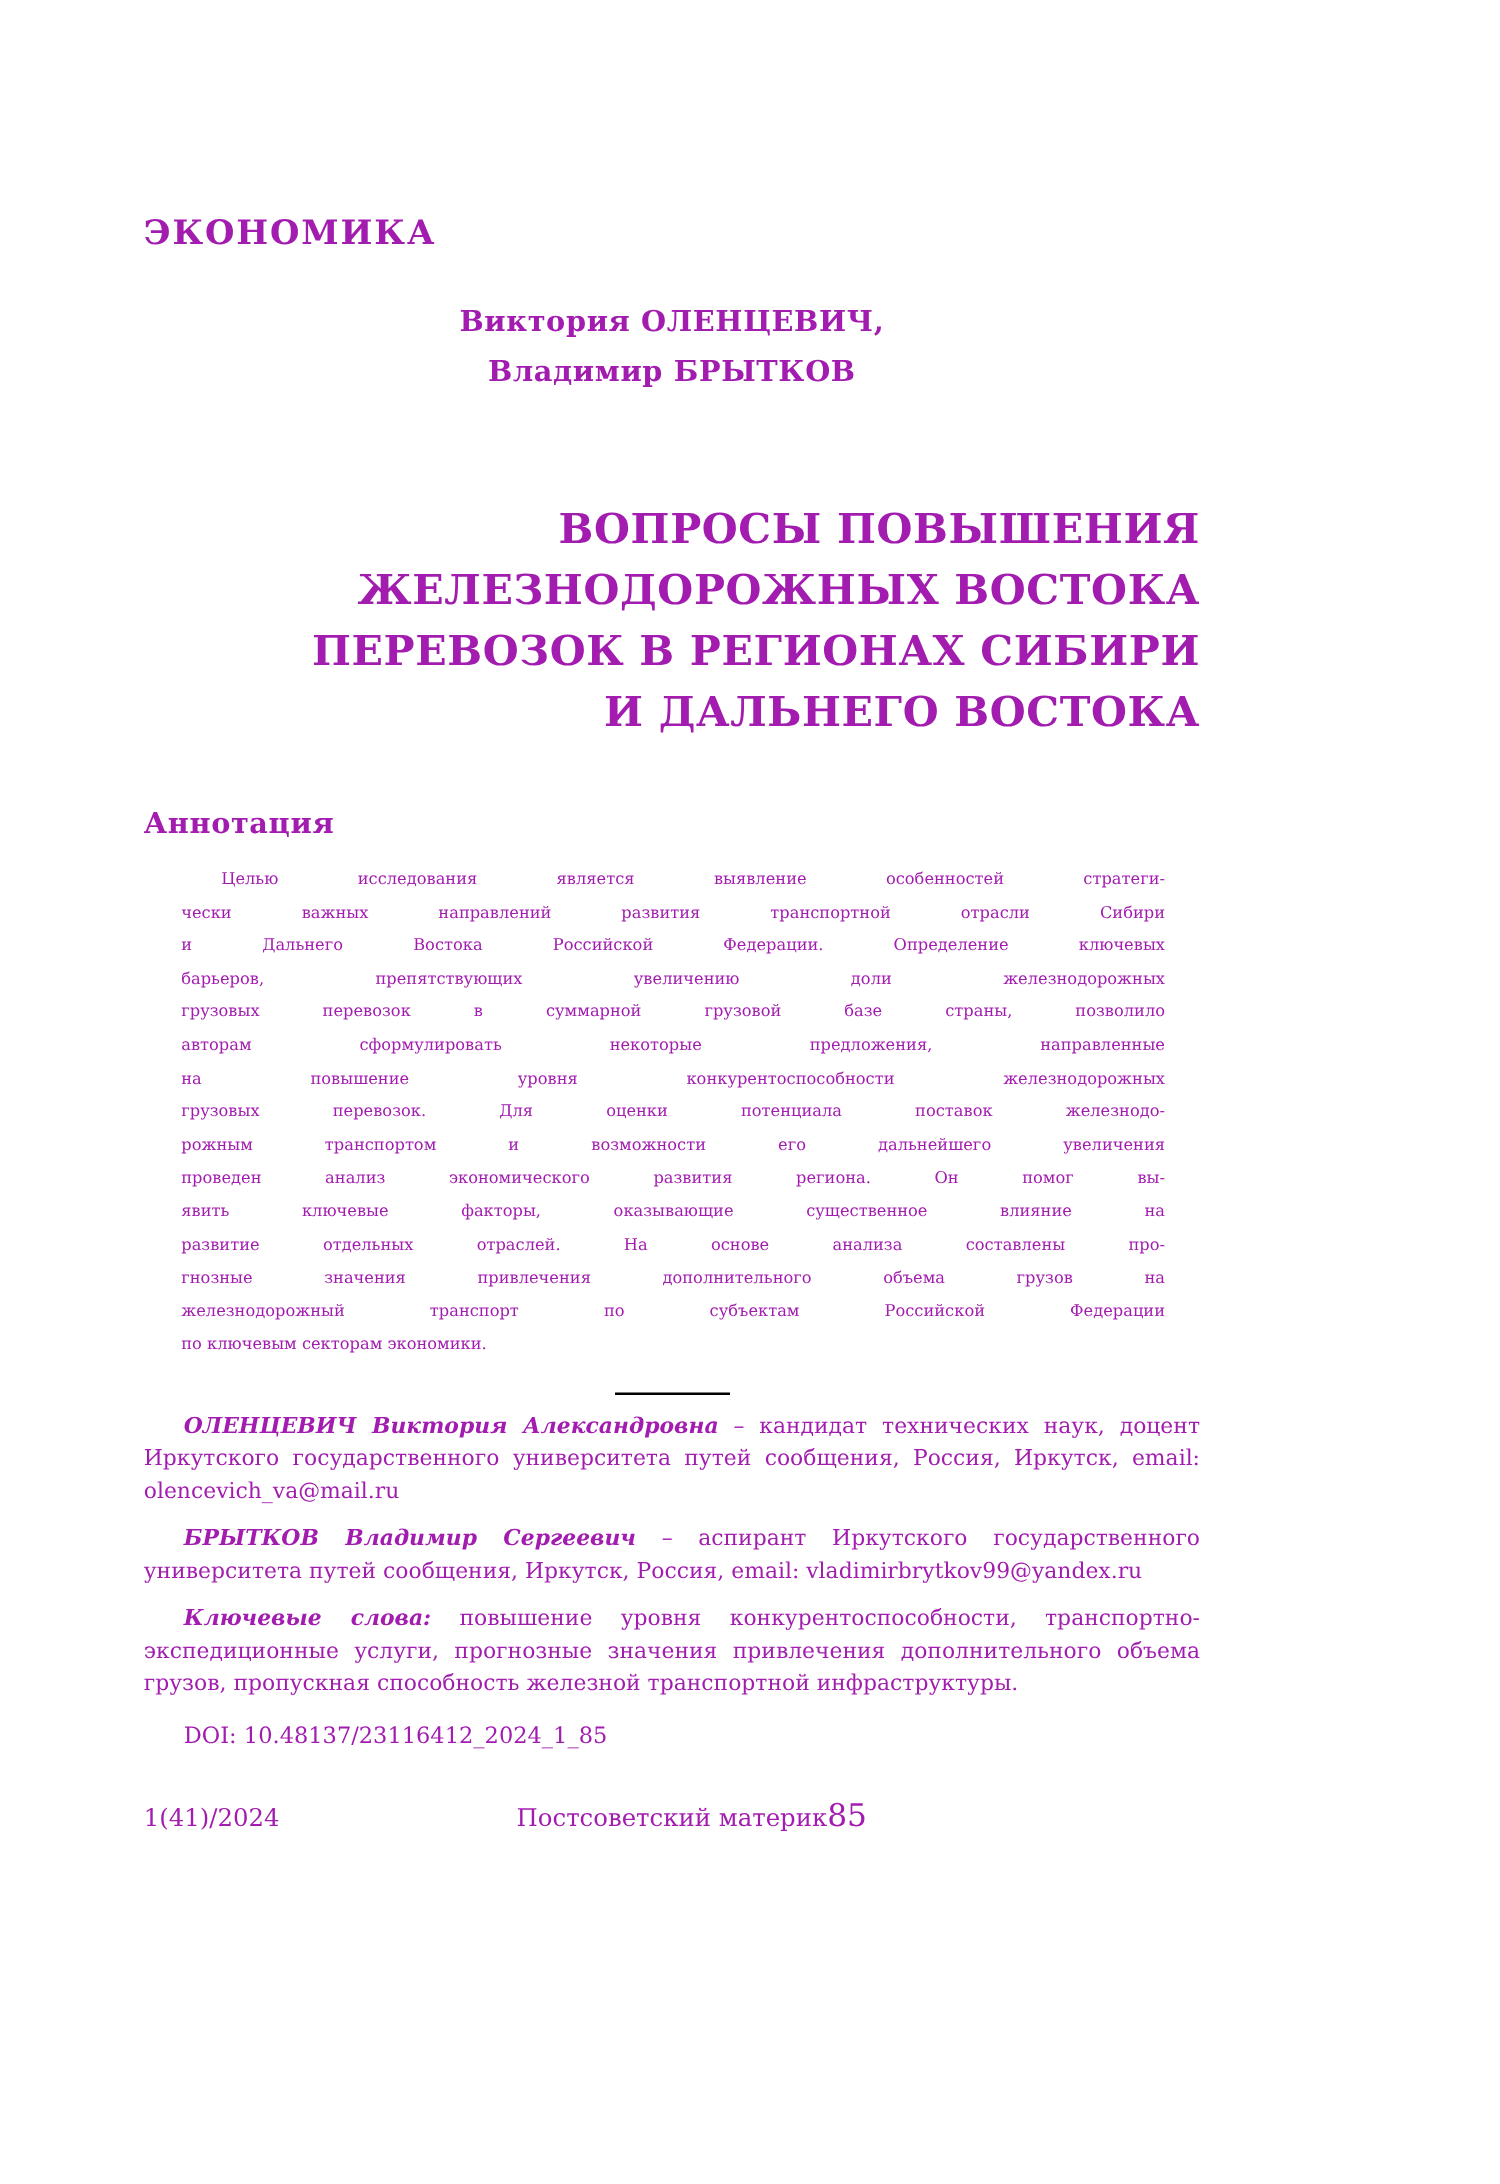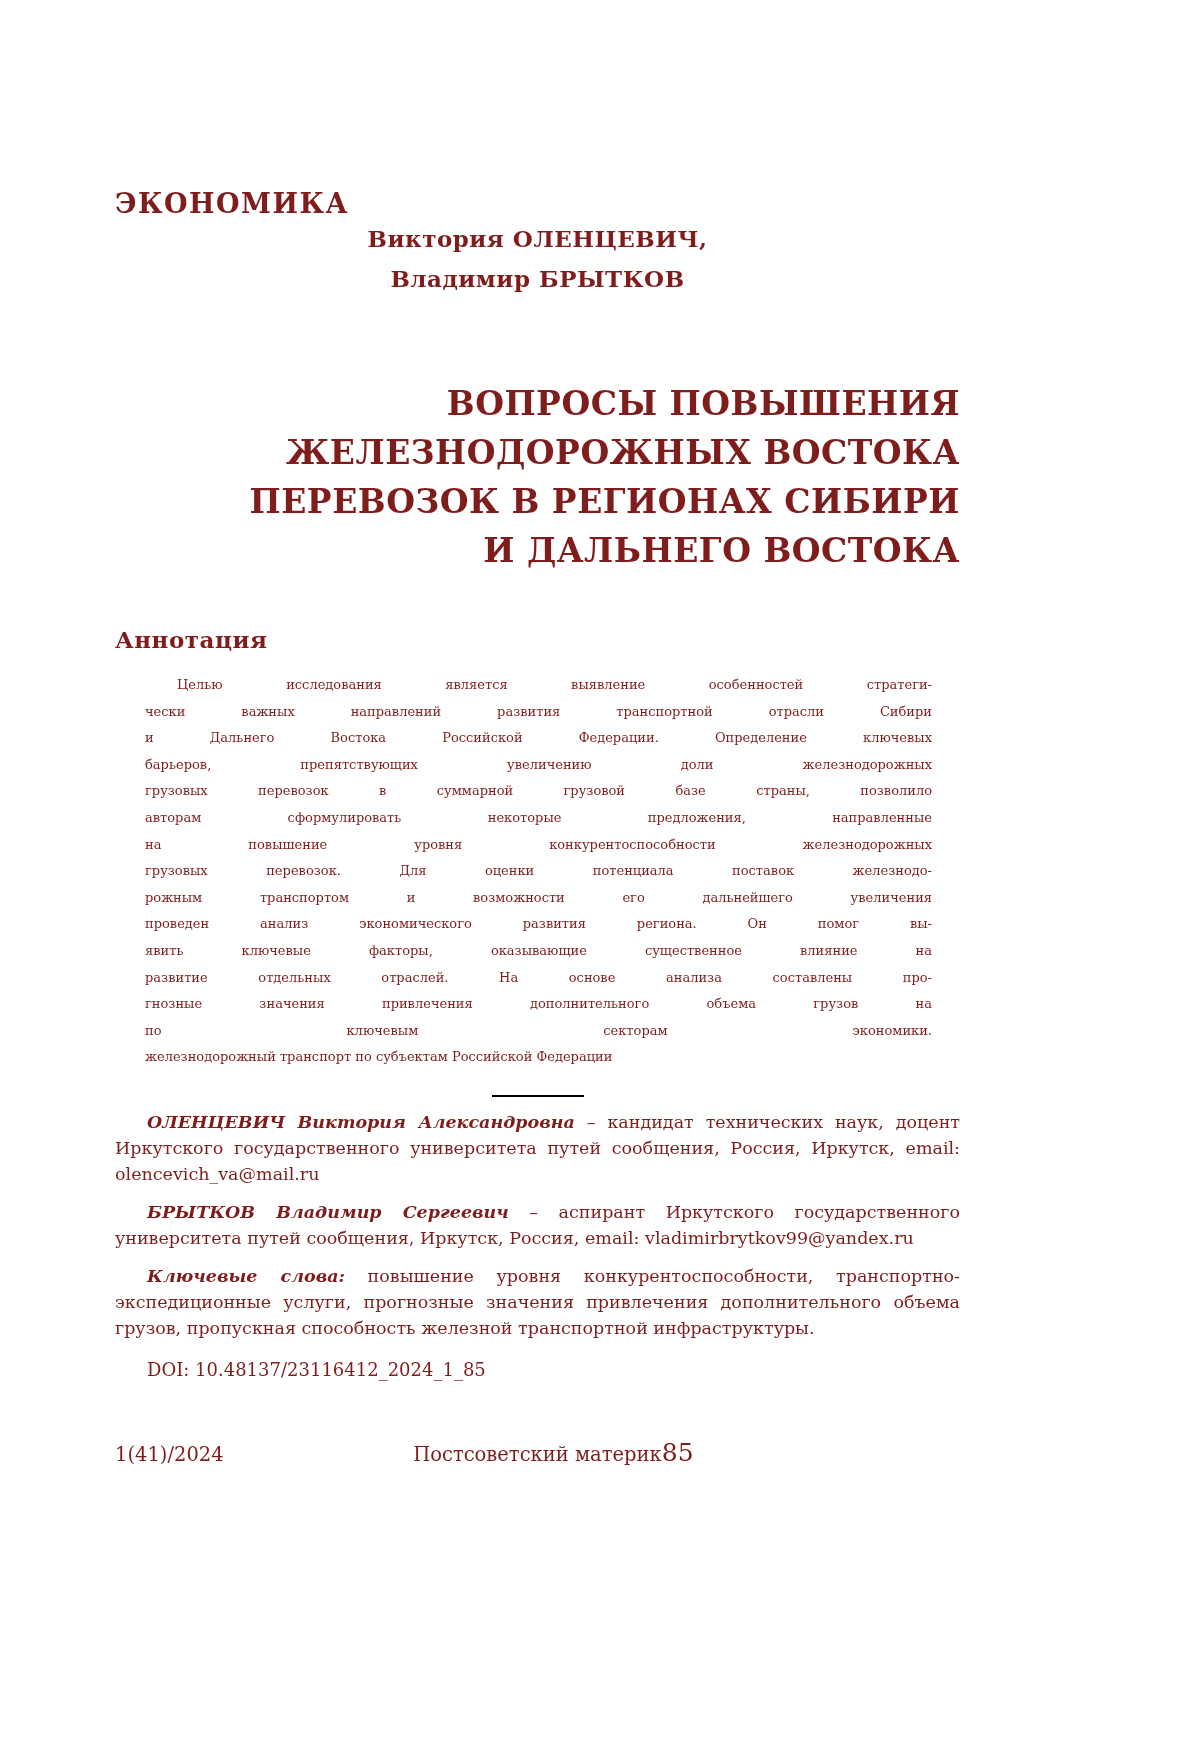--- a/index.html
+++ b/index.html
@@ -5,34 +5,35 @@
   html, body {
     margin: 0;
     padding: 0;
     background: #ffffff;
   }
   .page {
     position: relative;
     width: 1200px;
     height: 1746px;
     background: #ffffff;
-    color: #7f1d1d;
+    color: #a21caf;
     font-family: "DejaVu Serif", "Liberation Serif", serif;
     box-sizing: border-box;
-    padding: 17px 240px 0 115px;
+    padding: 0 240px 0 115px;
     overflow: hidden;
   }
   .section-heading {
     margin: 172px 0 0 0;
     font-size: 27px;
     font-weight: bold;
     letter-spacing: 1.5px;
     line-height: 1.1;
   }
   .authors {
+    margin-top: 36px;
     text-align: center;
     font-weight: bold;
     font-size: 23px;
     letter-spacing: 0.5px;
   }
   .author {
     line-height: 40px;
   }
   .article-title {
     margin: 80px 0 0 0;
@@ -131,22 +132,22 @@
       <div>барьеров, препятствующих увеличению доли железнодорожных</div>
       <div>грузовых перевозок в суммарной грузовой базе страны, позволило</div>
       <div>авторам сформулировать некоторые предложения, направленные</div>
       <div>на повышение уровня конкурентоспособности железнодорожных</div>
       <div>грузовых перевозок. Для оценки потенциала поставок железнодо-</div>
       <div>рожным транспортом и возможности его дальнейшего увеличения</div>
       <div>проведен анализ экономического развития региона. Он помог вы-</div>
       <div>явить ключевые факторы, оказывающие существенное влияние на</div>
       <div>развитие отдельных отраслей. На основе анализа составлены про-</div>
       <div>гнозные значения привлечения дополнительного объема грузов на</div>
+      <div>железнодорожный транспорт по субъектам Российской Федерации</div>
       <div>по ключевым секторам экономики.</div>
-      <div>железнодорожный транспорт по субъектам Российской Федерации</div>
     </div>
 
   <hr class="footnote-divider">
 
   <p class="footnote"><span class="bold">ОЛЕНЦЕВИЧ Виктория Александровна</span><span> – кандидат технических наук, доцент Иркутского государственного университета путей сообщения, Россия, Иркутск, email: olencevich_va@mail.ru</span></p>
 
   <p class="footnote"><span class="bold">БРЫТКОВ Владимир Сергеевич</span><span> – аспирант Иркутского государственного университета путей сообщения, Иркутск, Россия, email: vladimirbrytkov99@yandex.ru</span></p>
 
   <p class="footnote"><span class="bold">Ключевые слова:</span><span> повышение уровня конкурентоспособности, транспортно-экспедиционные услуги, прогнозные значения привлечения дополнительного объема грузов, пропускная способность железной транспортной инфраструктуры.</span></p>
 

